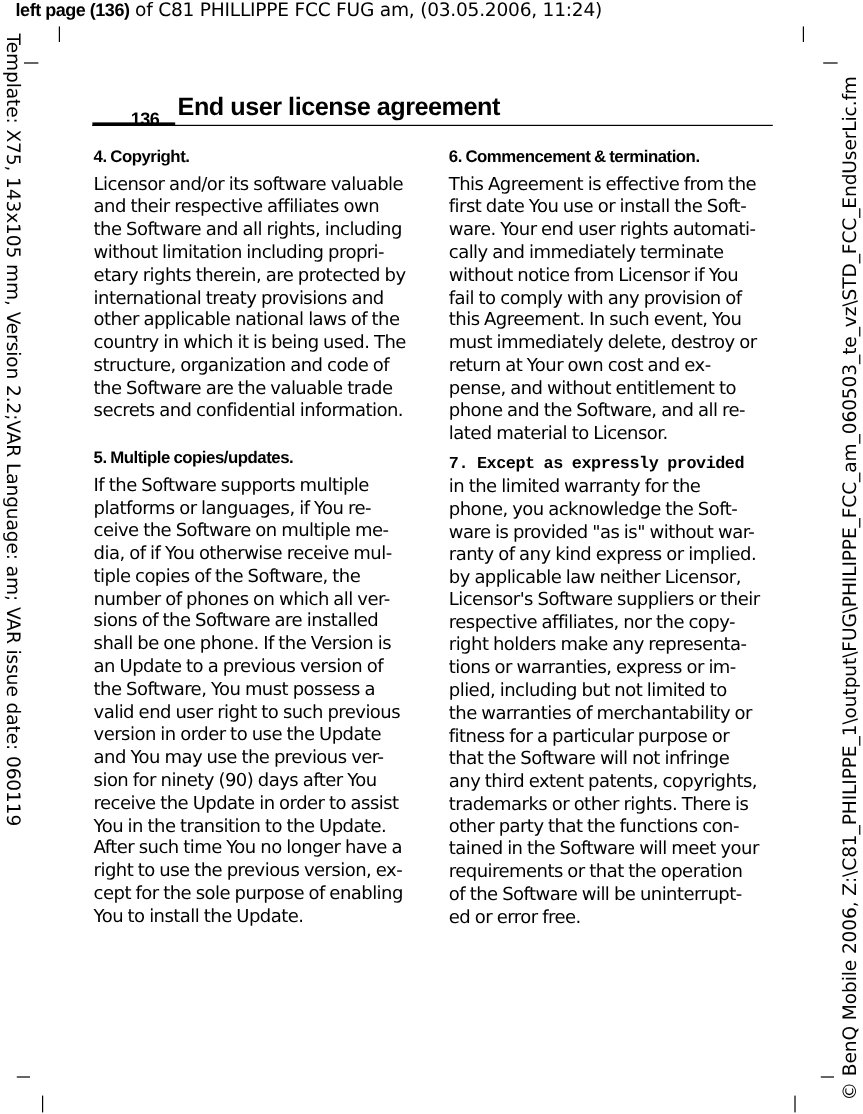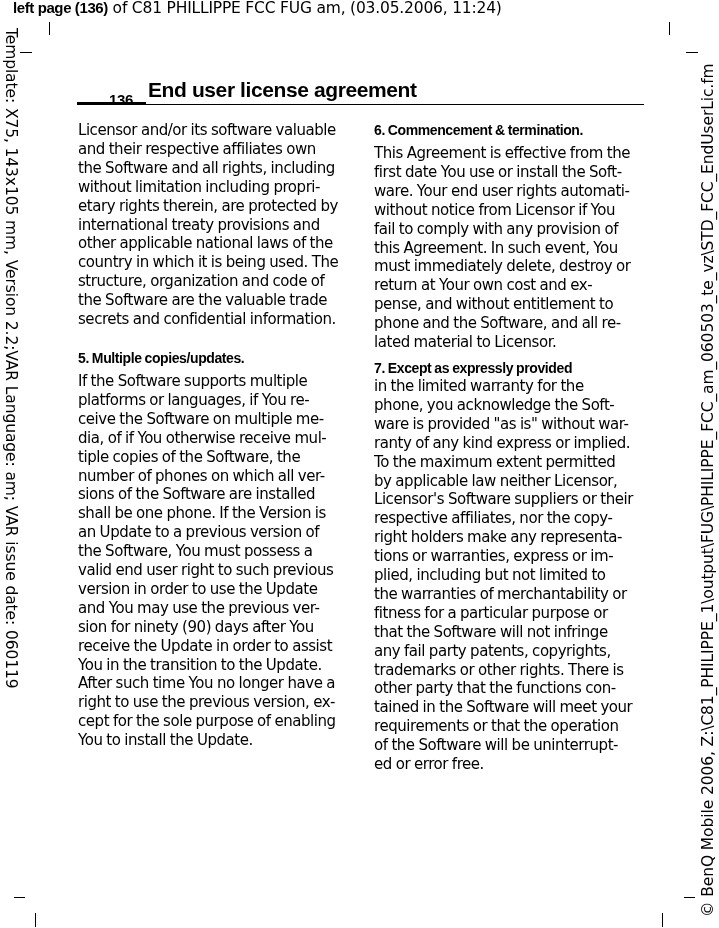--- a/index.html
+++ b/index.html
@@ -48,20 +48,21 @@
 </div>
 
 <div class="header">
   <span class="num">136</span>
   <span class="title">End user license agreement</span>
   <div class="thin"></div>
   <div class="thick"></div>
 </div>
 
 <div class="col left">
+  <div class="h">4. Copyright.</div>
   <div class="p">
       <span class="ln">Licensor and/or its software valuable</span>
       <span class="ln">and their respective affiliates own</span>
       <span class="ln">the Software and all rights, including</span>
       <span class="ln">without limitation including propri-</span>
       <span class="ln">etary rights therein, are protected by</span>
       <span class="ln">international treaty provisions and</span>
       <span class="ln">other applicable national laws of the</span>
       <span class="ln">country in which it is being used. The</span>
       <span class="ln">structure, organization and code of</span>
@@ -92,46 +93,46 @@
       <span class="ln">You to install the Update.</span>
     </div>
 </div>
 
 <div class="col right">
   <div class="h">6. Commencement &amp; termination.</div>
   <div class="p">
       <span class="ln">This Agreement is effective from the</span>
       <span class="ln">first date You use or install the Soft-</span>
       <span class="ln">ware. Your end user rights automati-</span>
+      <span class="ln">cally and immediately terminate</span>
       <span class="ln">without notice from Licensor if You</span>
       <span class="ln">fail to comply with any provision of</span>
       <span class="ln">this Agreement. In such event, You</span>
       <span class="ln">must immediately delete, destroy or</span>
       <span class="ln">return at Your own cost and ex-</span>
       <span class="ln">pense, and without entitlement to</span>
       <span class="ln">phone and the Software, and all re-</span>
       <span class="ln">lated material to Licensor.</span>
     </div>
-  <div class="h inline" style="margin-top:3px;">7. Except as expressly provided</div>
+  <div class="h inline" style="margin-top:3px;font-family:Liberation Mono, monospace;">7. Except as expressly provided</div>
   <div class="p">
       <span class="ln">in the limited warranty for the</span>
       <span class="ln">phone, you acknowledge the Soft-</span>
       <span class="ln">ware is provided "as is" without war-</span>
       <span class="ln">ranty of any kind express or implied.</span>
-      <span class="ln">To the maximum extent permitted</span>
       <span class="ln">by applicable law neither Licensor,</span>
       <span class="ln">Licensor's Software suppliers or their</span>
       <span class="ln">respective affiliates, nor the copy-</span>
       <span class="ln">right holders make any representa-</span>
       <span class="ln">tions or warranties, express or im-</span>
       <span class="ln">plied, including but not limited to</span>
       <span class="ln">the warranties of merchantability or</span>
       <span class="ln">fitness for a particular purpose or</span>
       <span class="ln">that the Software will not infringe</span>
-      <span class="ln">any fail party patents, copyrights,</span>
+      <span class="ln">any third extent patents, copyrights,</span>
       <span class="ln">trademarks or other rights. There is</span>
       <span class="ln">other party that the functions con-</span>
       <span class="ln">tained in the Software will meet your</span>
       <span class="ln">requirements or that the operation</span>
       <span class="ln">of the Software will be uninterrupt-</span>
       <span class="ln">ed or error free.</span>
     </div>
 </div>
 
 </body></html>

